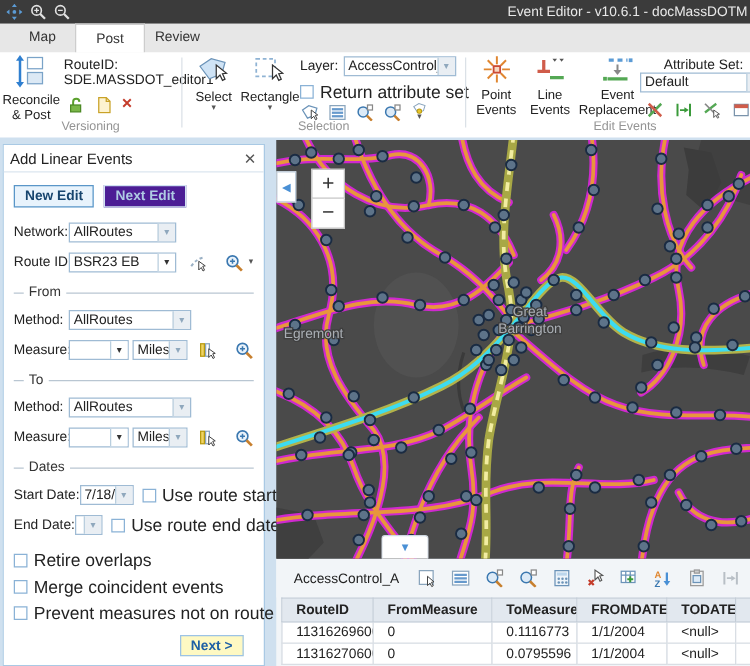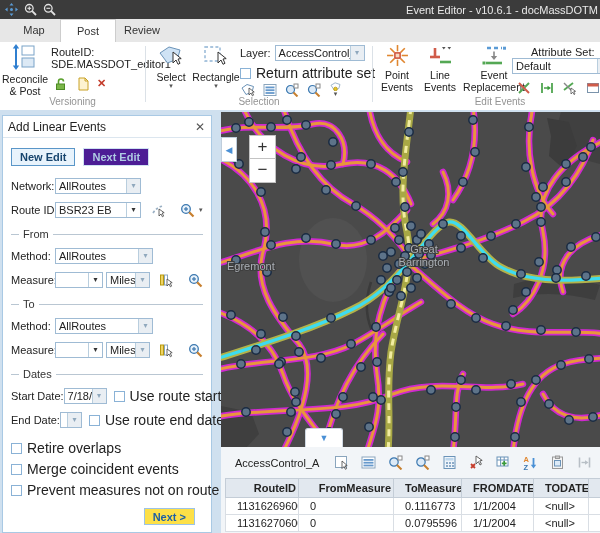--- a/index.html
+++ b/index.html
@@ -43,21 +43,21 @@
   .pbtn.disabled{border:1px solid #cfe2f2;background:#4c1d95;color:#aecbe3}
   .frow{display:flex;align-items:center;margin-bottom:8px}
   .frow .lbl{font-size:11px;color:#222;white-space:nowrap}
   .sep{display:flex;align-items:center;gap:4px;margin:10px 0 8px 0}
   .sep .l{height:1px;background:#b9c6d2}
   .sep .l.w8{width:8px}
   .sep .l.grow{flex:1}
   .sep .stxt{font-size:11px;color:#333}
   .cblbl{font-size:14px;color:#222;margin-left:5px;white-space:nowrap}
   .nextrow{display:flex;justify-content:flex-end;margin:10px 8px 0 0}
-  .pbtn.next{border:1px solid #9cc3e6;background:#fde047;color:#1d5fa5;font-weight:bold;height:17px}
+  .pbtn.next{border:1px solid #9cc3e6;background:#fef9c3;color:#1d5fa5;font-weight:bold;height:17px}
   
   .rightcol{width:382px;display:flex;flex-direction:column}
   .map{margin-left:3px;height:335px;position:relative;overflow:hidden;background:#4a4a4a}
   .mapcollapse{position:absolute;left:0;top:25px;width:16px;height:25px;background:#fff;border:1px solid #bfcddb;display:flex;align-items:center;justify-content:center;color:#4a90d5;font-size:9px}
   .zoomctl{position:absolute;left:28px;top:23px;width:27px}
   .zbtn{width:27px;height:24px;background:#fff;border:1px solid #c3c3c3;font-size:17px;color:#333;text-align:center;line-height:22px}
   .maptab{position:absolute;left:84px;bottom:0;width:38px;height:19px;background:#fff;border:1px solid #cfd8e2;border-bottom:none;border-radius:3px 3px 0 0;display:flex;align-items:center;justify-content:center;color:#4a90d5;font-size:9px}
   svg text{font-family:"Liberation Sans",sans-serif}
   .casing use{stroke:#cf29cf;stroke-width:6.5;fill:none;stroke-linecap:round}
   .roadfill use{stroke:#e8963c;stroke-width:3;fill:none;stroke-linecap:round}
@@ -66,21 +66,21 @@
   .ccase{stroke:#b2b24a;stroke-width:7;fill:none}
   .cline{stroke:#3ddcf0;stroke-width:3.2;fill:none}
   .pts circle{fill:#5d7389;stroke:#1a2b42;stroke-width:1.5}
   .townlbl{fill:#a9aeb4;font-size:11px;paint-order:stroke;stroke:#3e3e3e;stroke-width:2px}
   
   .tblzone{margin-left:3px;width:379px;flex:1;background:#f2f5f8;overflow:hidden}
   .ttoolbar{height:31px;display:flex;align-items:center;padding-left:14px;background:#f2f5f8}
   .ttoolbar .tname{font-size:11px;color:#222;margin-right:14px;white-space:nowrap}
   .tico{width:17px;height:17px;margin-right:10px;flex:none;display:flex;align-items:center;justify-content:center}
   table{border-collapse:collapse;table-layout:fixed;width:424px;margin-left:4px;font-size:11px}
-  th{background:#e2e8ef;border:1px solid #c4cdd7;text-align:right;font-weight:bold;padding:3px 2px 3px 11px;color:#222;white-space:nowrap;overflow:hidden}
+  th{background:#e2e8ef;border:1px solid #c4cdd7;text-align:left;font-weight:bold;padding:3px 2px 3px 11px;color:#222;white-space:nowrap;overflow:hidden}
   td{background:#fff;border:1px solid #d9dee4;padding:2px 2px 2px 11px;color:#222;white-space:nowrap;overflow:hidden}
 </style>
 </head>
 <body>
 
 <div class="titlebar">
   <span class="ticon">
     <svg width="13" height="13" viewBox="0 0 13 13">
         <path d="M6.5 0l2 2.6h-4zM6.5 13l-2-2.6h4zM0 6.5l2.6-2v4zM13 6.5l-2.6 2v-4z" fill="#5b9bd5"></path>
         <circle cx="6.5" cy="6.5" r="1.5" fill="#5b9bd5"></circle>

